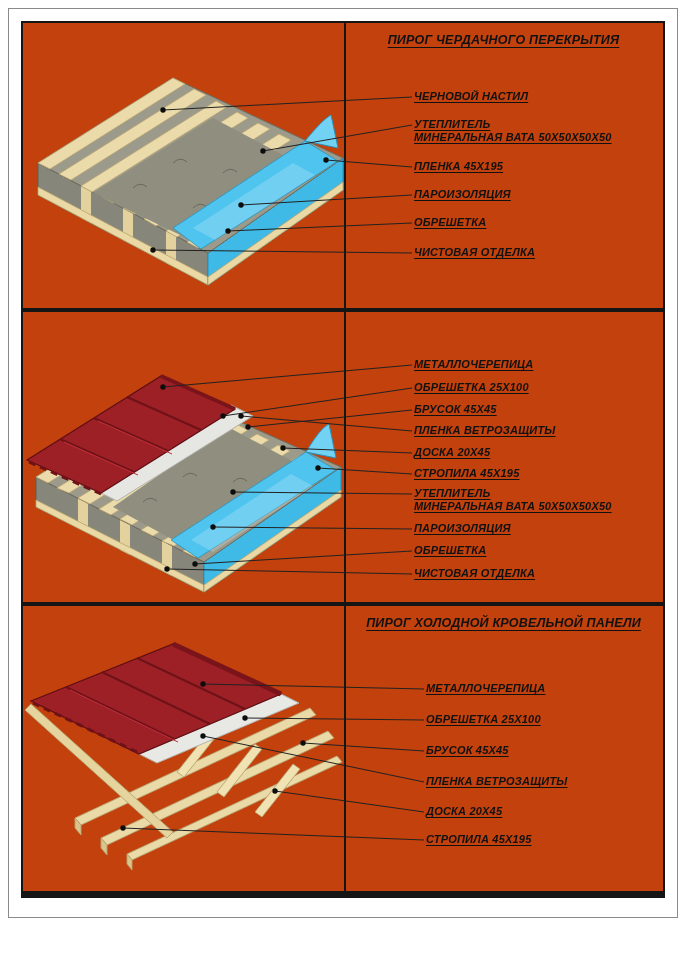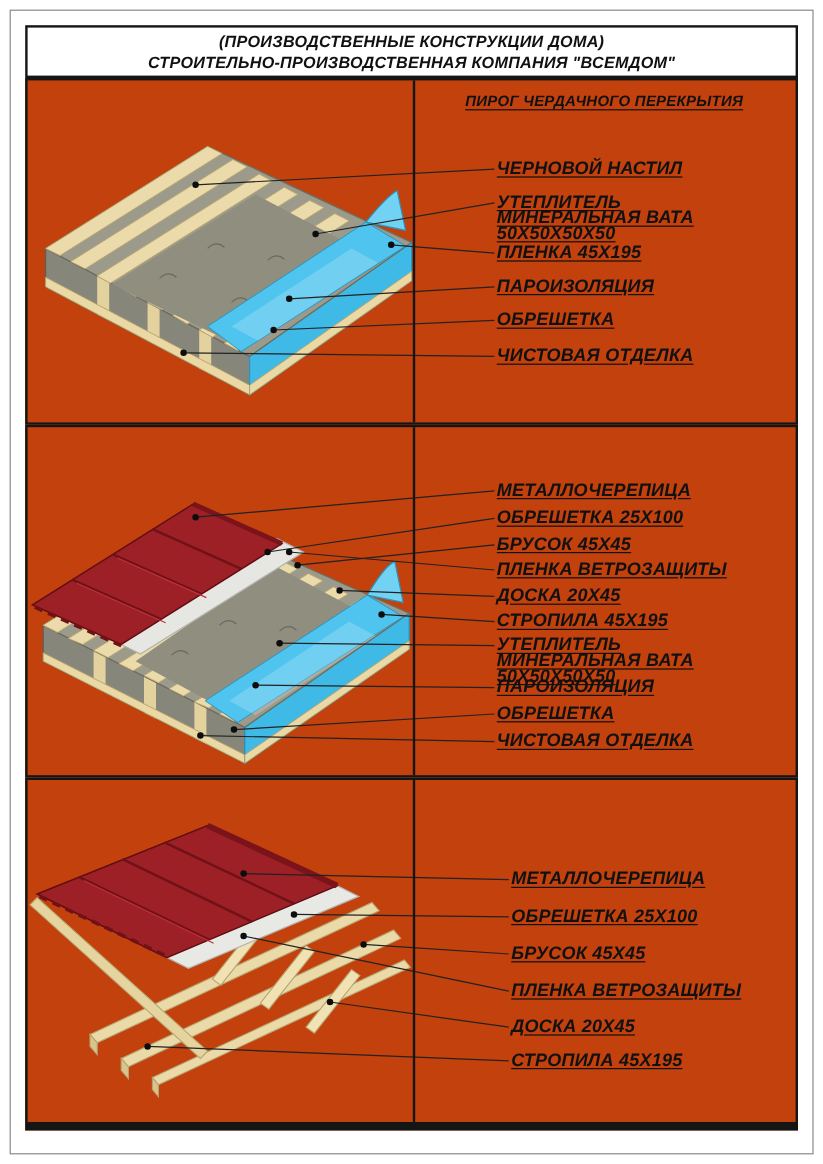--- a/index.html
+++ b/index.html
@@ -7,35 +7,31 @@
   .sheet{width:668px;margin:8px;border:1px solid #8a8a8a;background:#fff;}
   .content{padding:12px 12px 19px;}
   .header-box{border:2px solid #151515;height:44px;box-sizing:border-box;text-align:center;padding-top:3px;}
   .h-line{font-size:13.5px;line-height:18px;font-weight:bold;font-style:italic;letter-spacing:.2px;}
   .panel{position:relative;border:2px solid #151515;background:#c2410c;}
   .panel svg{position:absolute;left:0;top:0;}
   .vdiv{position:absolute;left:321px;top:0;bottom:0;width:2px;background:#151515;}
   .panel-title{position:absolute;left:321px;right:0;top:10px;margin:0;text-align:center;
     font-size:12.5px;font-weight:bold;font-style:italic;text-decoration:underline;
     text-underline-offset:3px;letter-spacing:.2px;}
-  .callout{position:absolute;left:391px;font-size:15px;line-height:13px;font-weight:bold;
+  .callout{position:absolute;left:391px;font-size:11px;line-height:13px;font-weight:bold;
     font-style:italic;text-decoration:underline;text-underline-offset:2px;
     white-space:pre-line;letter-spacing:.2px;}
   .panel-3 .callout{left:403px;}
 </style>
 </head>
 <body>
 
 <div class="sheet">
   <div class="content">
 
-    <div class="header-box">
-      <div class="h-line">(ПРОИЗВОДСТВЕННЫЕ КОНСТРУКЦИИ ДОМА)</div>
-      <div class="h-line">СТРОИТЕЛЬНО-ПРОИЗВОДСТВЕННАЯ КОМПАНИЯ "ВСЕМДОМ"</div>
-    </div>
 
     <section class="panel panel-1" style="height:285px">
       <svg width="640" height="285" viewBox="0 0 640 285">
         <g>
           <polygon points="15,140 185,230 185,262 15,172" fill="#87867a" stroke="#5f5e53" stroke-width="1"></polygon>
           <polygon points="58,163 68,168 68,200 58,195" fill="#e4d29e"></polygon>
           <polygon points="100,185 110,190 110,222 100,217" fill="#e4d29e"></polygon>
           <polygon points="143,208 153,213 153,245 143,240" fill="#e4d29e"></polygon>
           <polygon points="15,164 185,254 185,262 15,172" fill="#ead9a5" stroke="#b7a36d" stroke-width="0.8"></polygon>
           <polygon points="185,230 320,135 320,167 185,262" fill="#3fb9e6" stroke="#2a94bd" stroke-width="1"></polygon>
@@ -201,20 +197,21 @@
         <g fill="#0d0d0d">
           <circle cx="180" cy="78" r="2.7"></circle>
             <circle cx="222" cy="112" r="2.7"></circle>
           <circle cx="280" cy="137" r="2.7"></circle>
             <circle cx="180" cy="130" r="2.7"></circle>
           <circle cx="252" cy="185" r="2.7"></circle>
             <circle cx="100" cy="222" r="2.7"></circle>
         </g>
       </svg>
       <div class="vdiv"></div>
+      <h2 class="panel-title">ПИРОГ ХОЛОДНОЙ КРОВЕЛЬНОЙ ПАНЕЛИ</h2>
       <div class="callout" style="top:76px">МЕТАЛЛОЧЕРЕПИЦА</div>
       <div class="callout" style="top:107px">ОБРЕШЕТКА 25Х100</div>
       <div class="callout" style="top:138px">БРУСОК 45Х45</div>
       <div class="callout" style="top:169px">ПЛЕНКА ВЕТРОЗАЩИТЫ</div>
       <div class="callout" style="top:199px">ДОСКА 20Х45</div>
       <div class="callout" style="top:227px">СТРОПИЛА 45Х195</div>
     </section>
 
   </div>
 </div>

